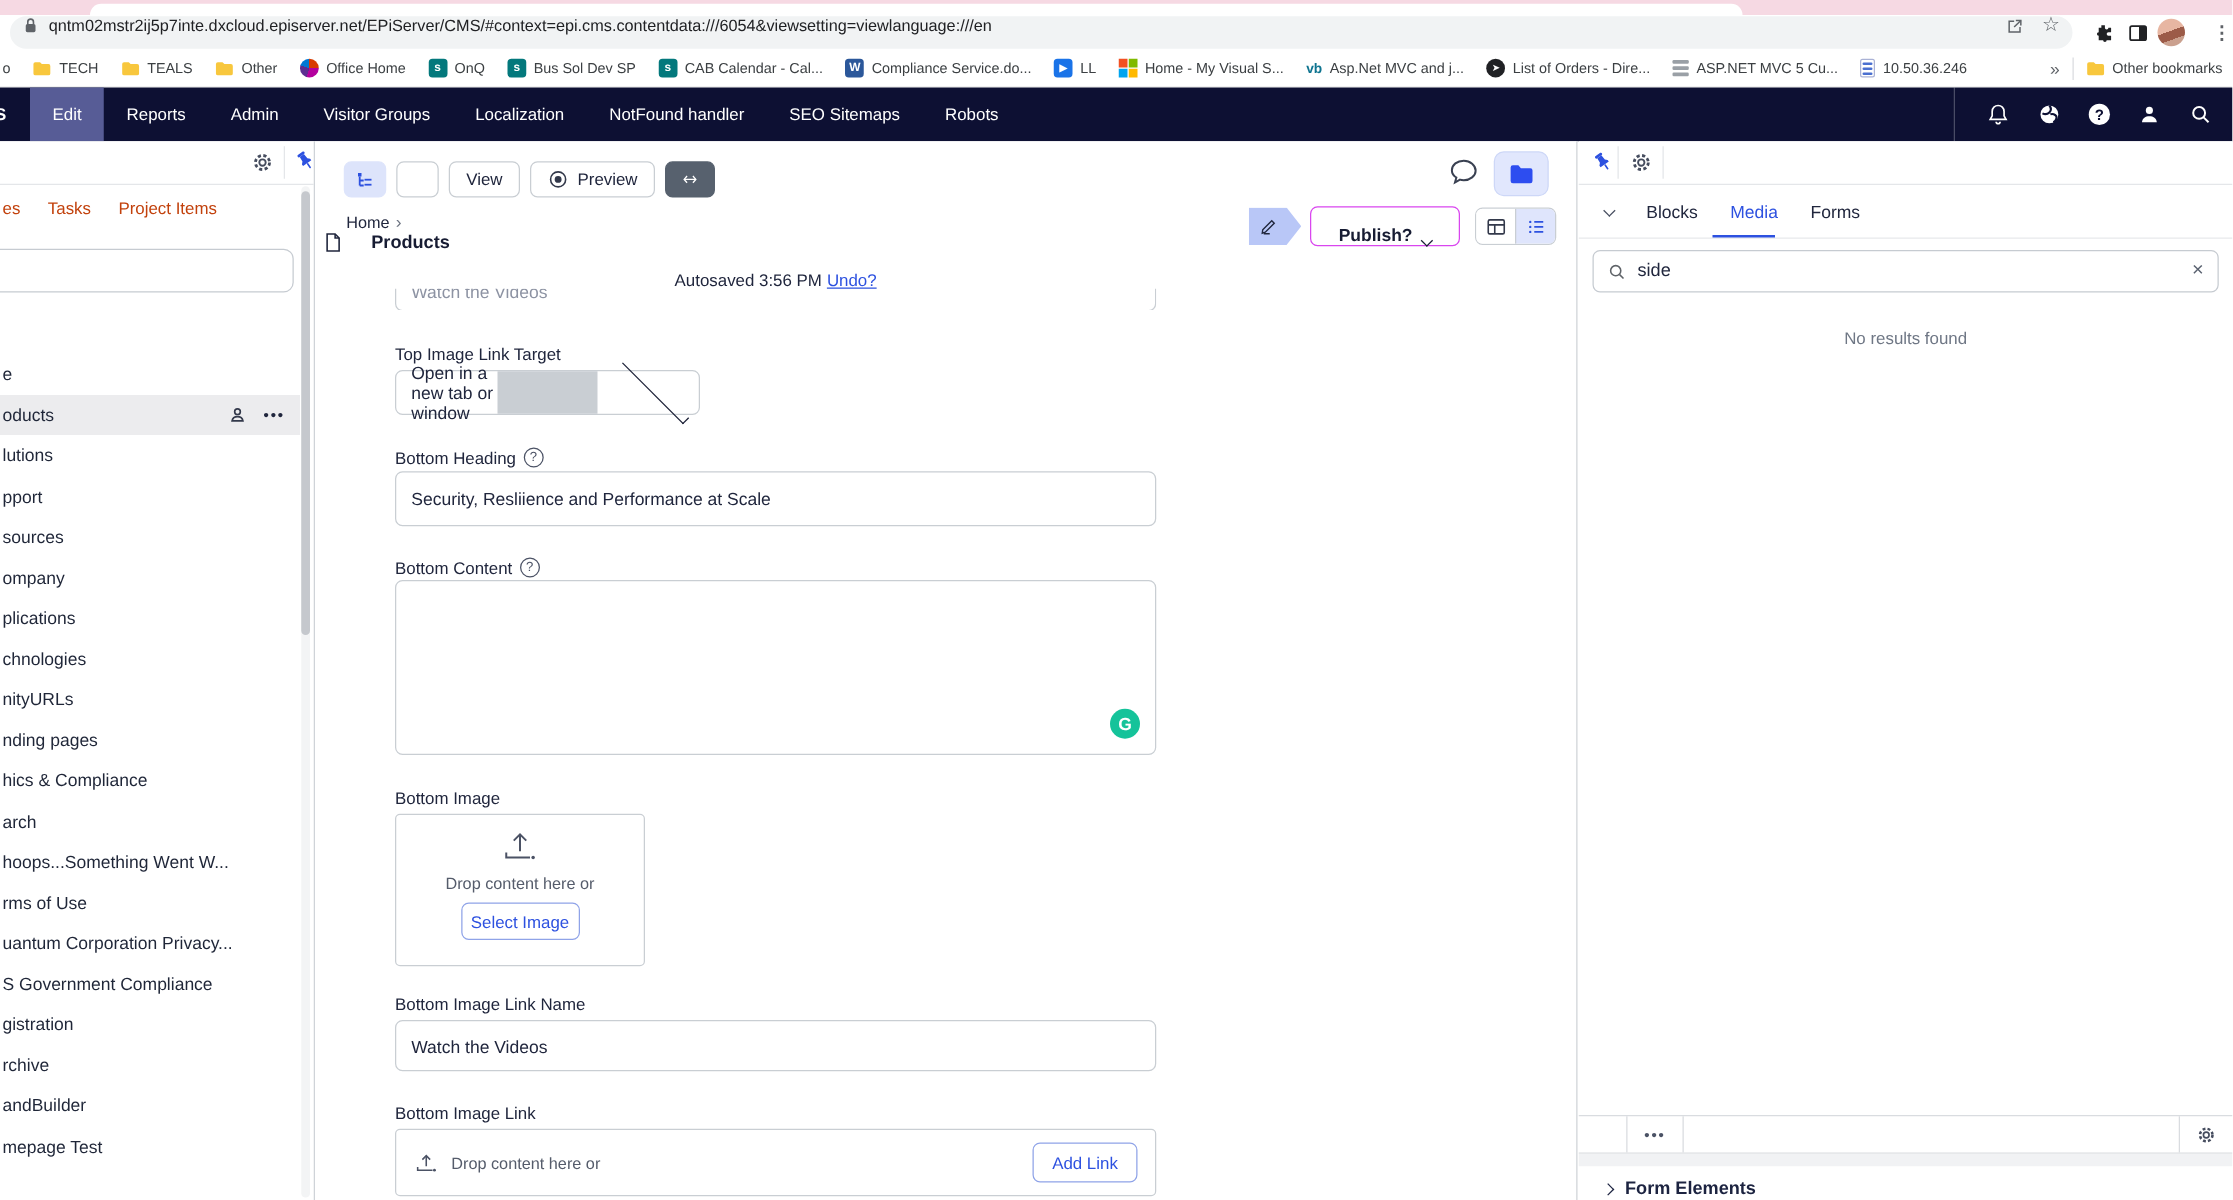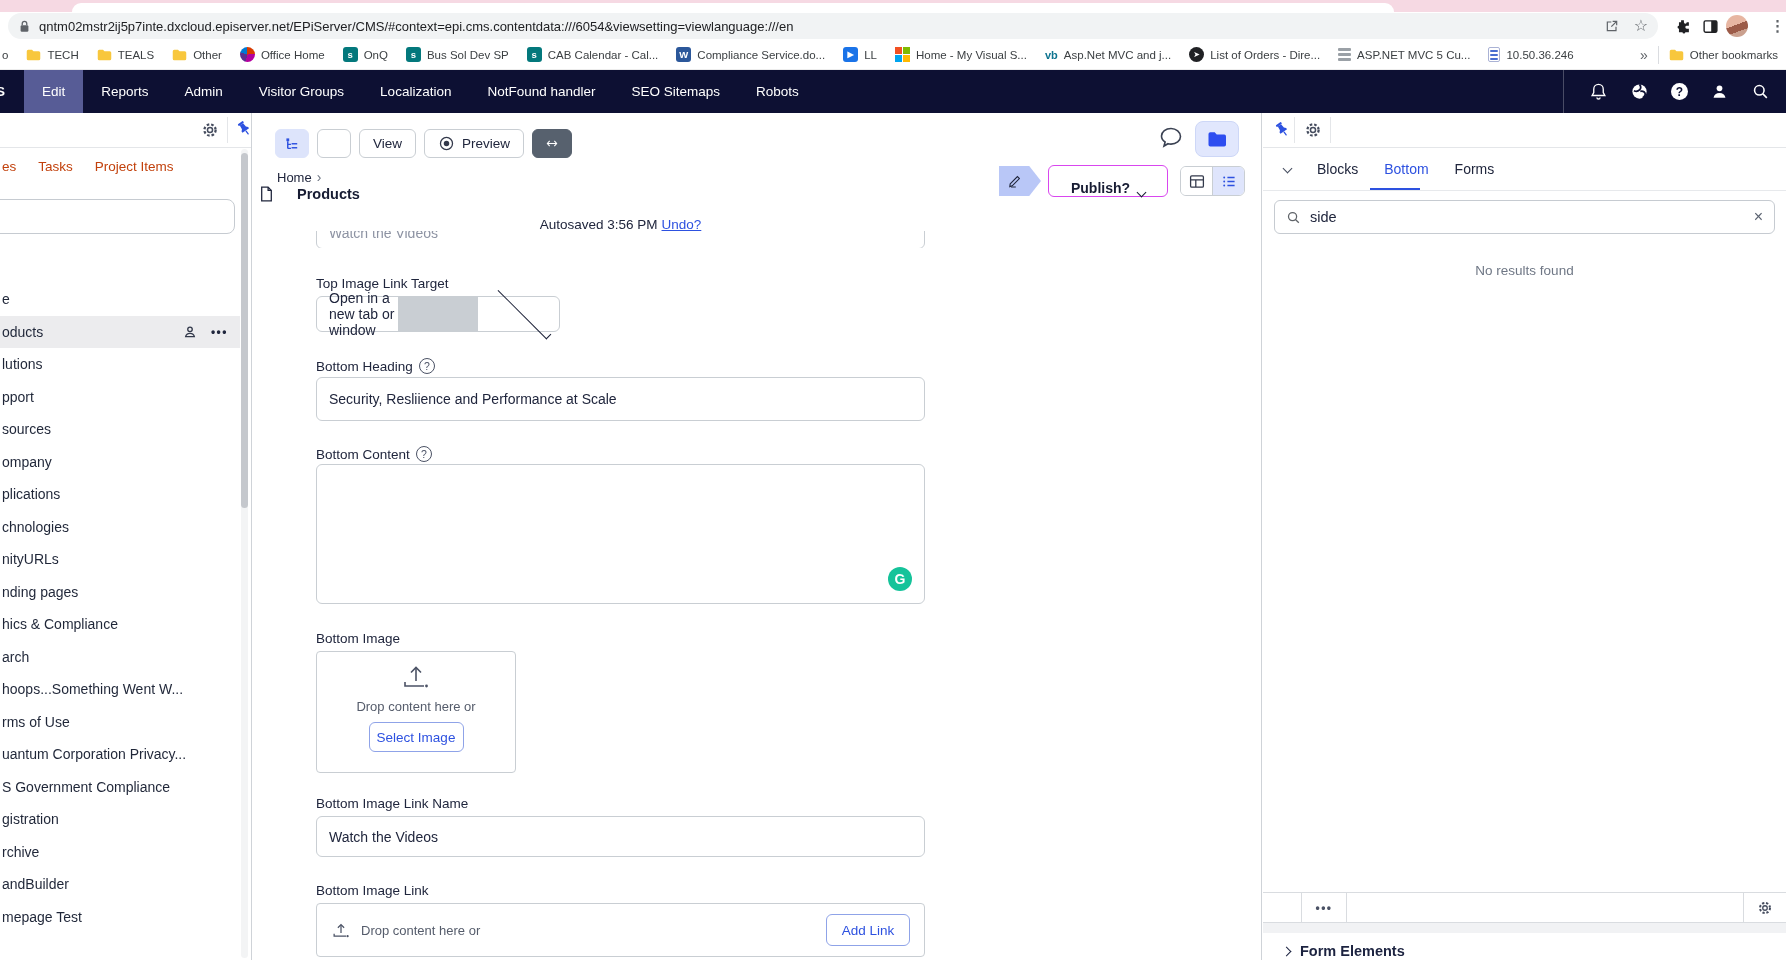--- a/index.html
+++ b/index.html
@@ -5,21 +5,21 @@
   html,body{margin:0;padding:0}
   body{width:1786px;height:960px;position:relative;overflow:hidden;background:#fff;
        font-family:"Liberation Sans",sans-serif;color:#20263d;}
   .abs{position:absolute}
   svg{display:block}
   
   .tabstrip{position:absolute;left:0;top:0;width:1786px;height:12px;background:#f6d9e3}
   .activetab{position:absolute;left:72px;top:3px;width:1322px;height:9px;background:#fff;border-radius:9px 9px 0 0}
   .addr{position:absolute;left:0;top:12px;width:1786px;height:28px;background:#fff}
   .pill{position:absolute;left:8px;top:1px;width:1650px;height:26px;background:#f1f3f4;border-radius:13px;
-        display:flex;align-items:center;padding:0 10px;box-sizing:border-box}
+        display:flex;align-items:flex-start;padding:0 10px;box-sizing:border-box}
   .url{flex:1;font-size:13px;color:#202124;white-space:nowrap;overflow:hidden;margin-left:8px}
   .chrome-ic{margin-left:14px;color:#5f6368}
   .star{font-size:16px;color:#5f6368;line-height:1}
   .avatar{width:22px;height:22px;border-radius:50%;background:linear-gradient(160deg,#e7b6a2 0 45%,#9c5b48 45% 70%,#caa08e 70%)}
   .kebab{font-size:15px;color:#5f6368;font-weight:bold}
   .bmrow{position:absolute;left:0;top:40px;width:1786px;height:30px;background:#fff;border-bottom:1px solid #ececec;
          display:flex;align-items:center;font-size:11.5px;color:#3c4043;white-space:nowrap;box-sizing:border-box;padding-right:8px}
   .bm{display:flex;align-items:center;gap:6px;margin-left:18px}
   .bm-partial{margin-left:2px}
   .fold{width:15px;height:12px}
@@ -560,21 +560,21 @@
       <svg width="18" height="18" viewBox="0 0 24 24">
           <circle cx="12" cy="12" r="7.5" fill="none" stroke="#454c5e" stroke-width="3" stroke-dasharray="3.4 2.6"></circle>
           <circle cx="12" cy="12" r="3.4" fill="none" stroke="#454c5e" stroke-width="2"></circle>
         </svg>
     </span>
     <span class="rp-div" style="left:67px"></span>
   </div>
   <div class="rp-tabs">
     <span class="chev sm" style="border-color:#454c5e;margin-top:-2px"></span>
     <span>Blocks</span>
-    <span class="act">Bottom</span>
+    <span class="act">Media</span>
     <span>Forms</span>
   </div>
   <div class="rp-border"></div>
   <div class="rp-underline"></div>
   <div class="rp-search">
     <svg width="15" height="15" viewBox="0 0 24 24" fill="none" stroke="#5f6368" stroke-width="2">
         <circle cx="10.5" cy="10.5" r="6.5"></circle>
         <path d="M15.5 15.5l5 5"></path>
       </svg>
     <input value="side" style="">

